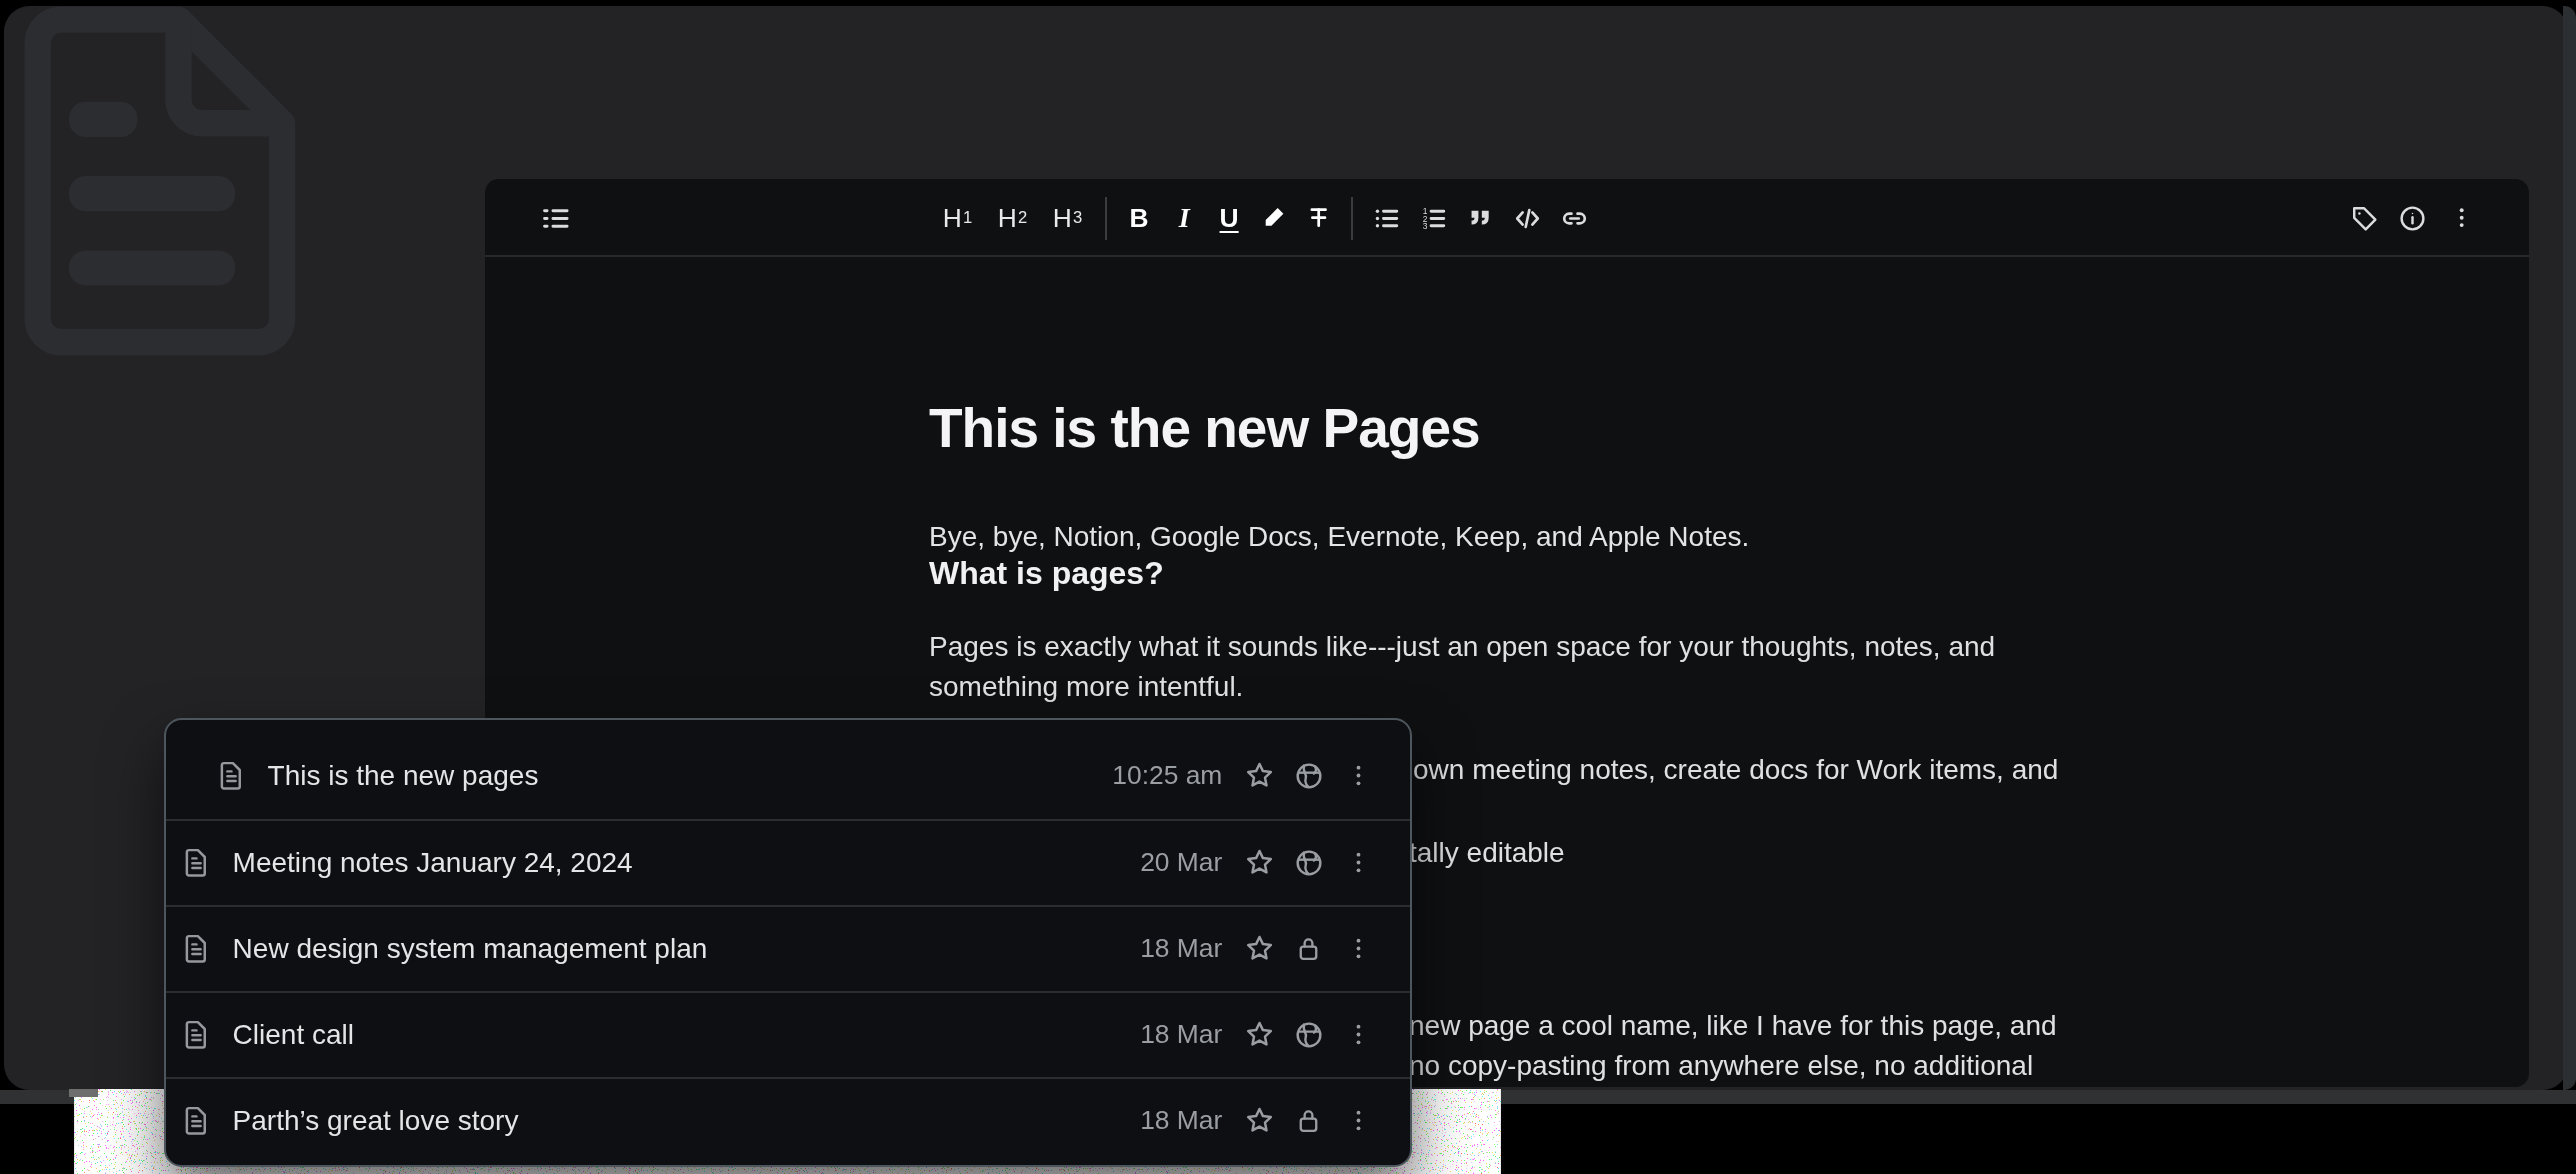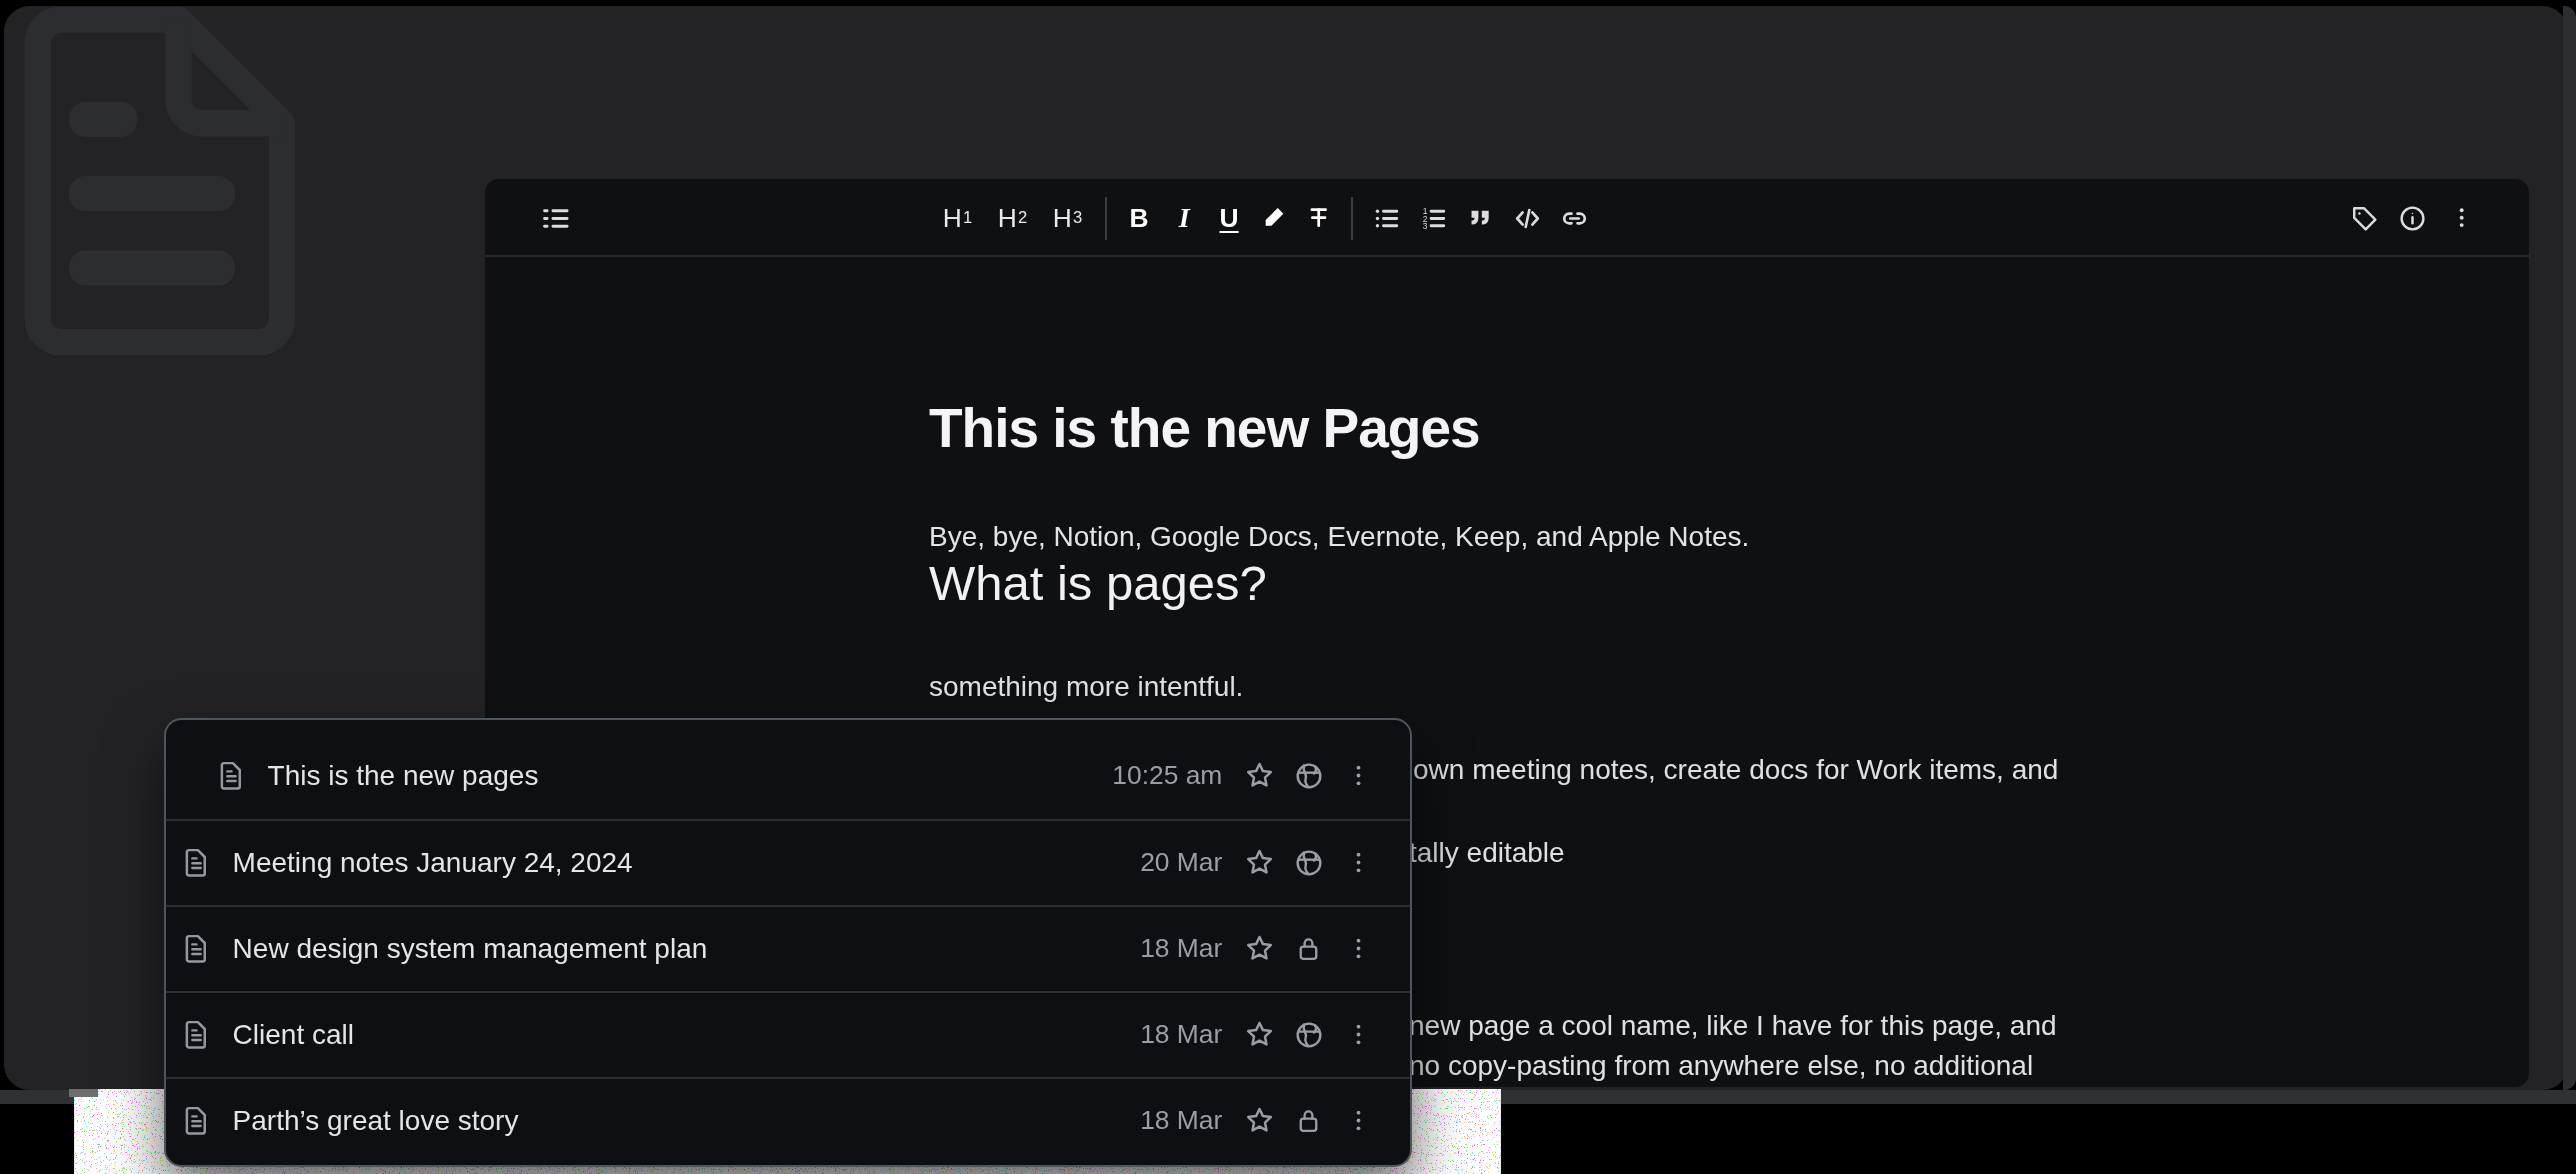--- a/index.html
+++ b/index.html
@@ -35,21 +35,21 @@
   .tb-divider { width:2px; height:43px; background:#3b3c3f; margin:0 9.8px; }
   .fmt-b { font-weight:800; }
   .fmt-i { font-family:"Liberation Serif", serif; font-style:italic; font-weight:600; font-size:28px; }
   .fmt-u { text-decoration:underline; text-underline-offset:3.9px; font-weight:600; }
 
   
   .doc { position:absolute; left:0; top:80px; right:0; bottom:0; color:#dfe0e2; }
   .abs { position:absolute; white-space:nowrap; }
   .doc-title { left:444px; top:137px; font-size:55px; font-weight:700; letter-spacing:-1px; color:#f4f4f6; }
   .doc-subtitle { left:444px; top:242px; font-size:28px; color:#e3e4e6;margin-top:20px; }
-  .doc-h2 { left:444px; top:296px; font-size:49px; font-weight:400; color:#f1f1f3;text-align:right; }
+  .doc-h2 { left:444px; top:296px; font-size:32px; font-weight:700; color:#f1f1f3;text-align:right; }
   .doc-line { font-size:28px; color:#dfe0e2; }
 
   
   .panel { position:absolute; left:164px; top:718px; width:1248px; height:449px;
            background:#0e0f12; border:2.9px solid #4d565d; border-radius:17.6px; z-index:10;
            box-shadow:0 29px 59px rgba(0,0,0,.6); padding-top:12.7px; overflow:hidden; }
   .prow { display:flex; align-items:center; height:86px; padding:0 35px 0 49px; cursor:pointer; }
   .prow + .prow { border-top:2px solid #2c2d30;padding-left:14px; }
   .prow-title { margin-left:19.6px; font-size:28px; color:#e4e5e7; }
   .prow-right { margin-left:auto; display:flex; align-items:center; gap:16.6px; }
@@ -229,20 +229,21 @@
           </span>
         </button>
       </div>
     </div>
 
     <div class="doc">
       <h1 class="abs doc-title">This is the new Pages</h1>
       <p class="abs doc-subtitle">Bye, bye, Notion, Google Docs, Evernote, Keep, and Apple Notes.</p>
       <h2 class="abs doc-h2">What is pages?</h2>
 
+      <p class="abs doc-line" style="left:444px; top:372px;">Pages is exactly what it sounds like---just an open space for your thoughts, notes, and</p>
       <p class="abs doc-line" style="left:444px; top:412px;">something more intentful.</p>
 
       <p class="abs doc-line" style="left:444px; top:495px;">With Pages, you can now start jotting down meeting notes, create docs for Work items, and</p>
       <p class="abs doc-line" style="left:924px; top:578px;">tally editable</p>
 
       <p class="abs doc-line" style="left:924px; top:751px;">new page a cool name, like I have for this page, and</p>
       <p class="abs doc-line" style="left:924px; top:791px;">no copy-pasting from anywhere else, no additional</p>
     </div>
   </div>
 

